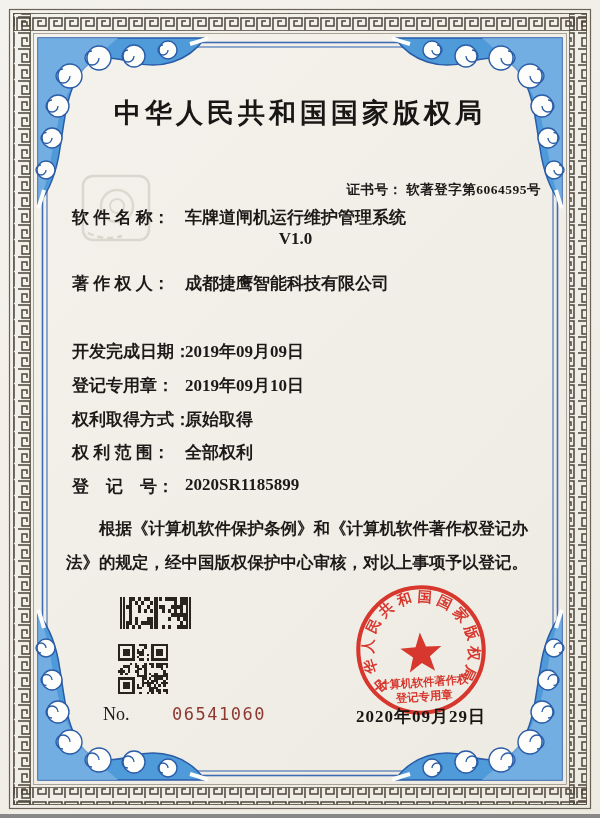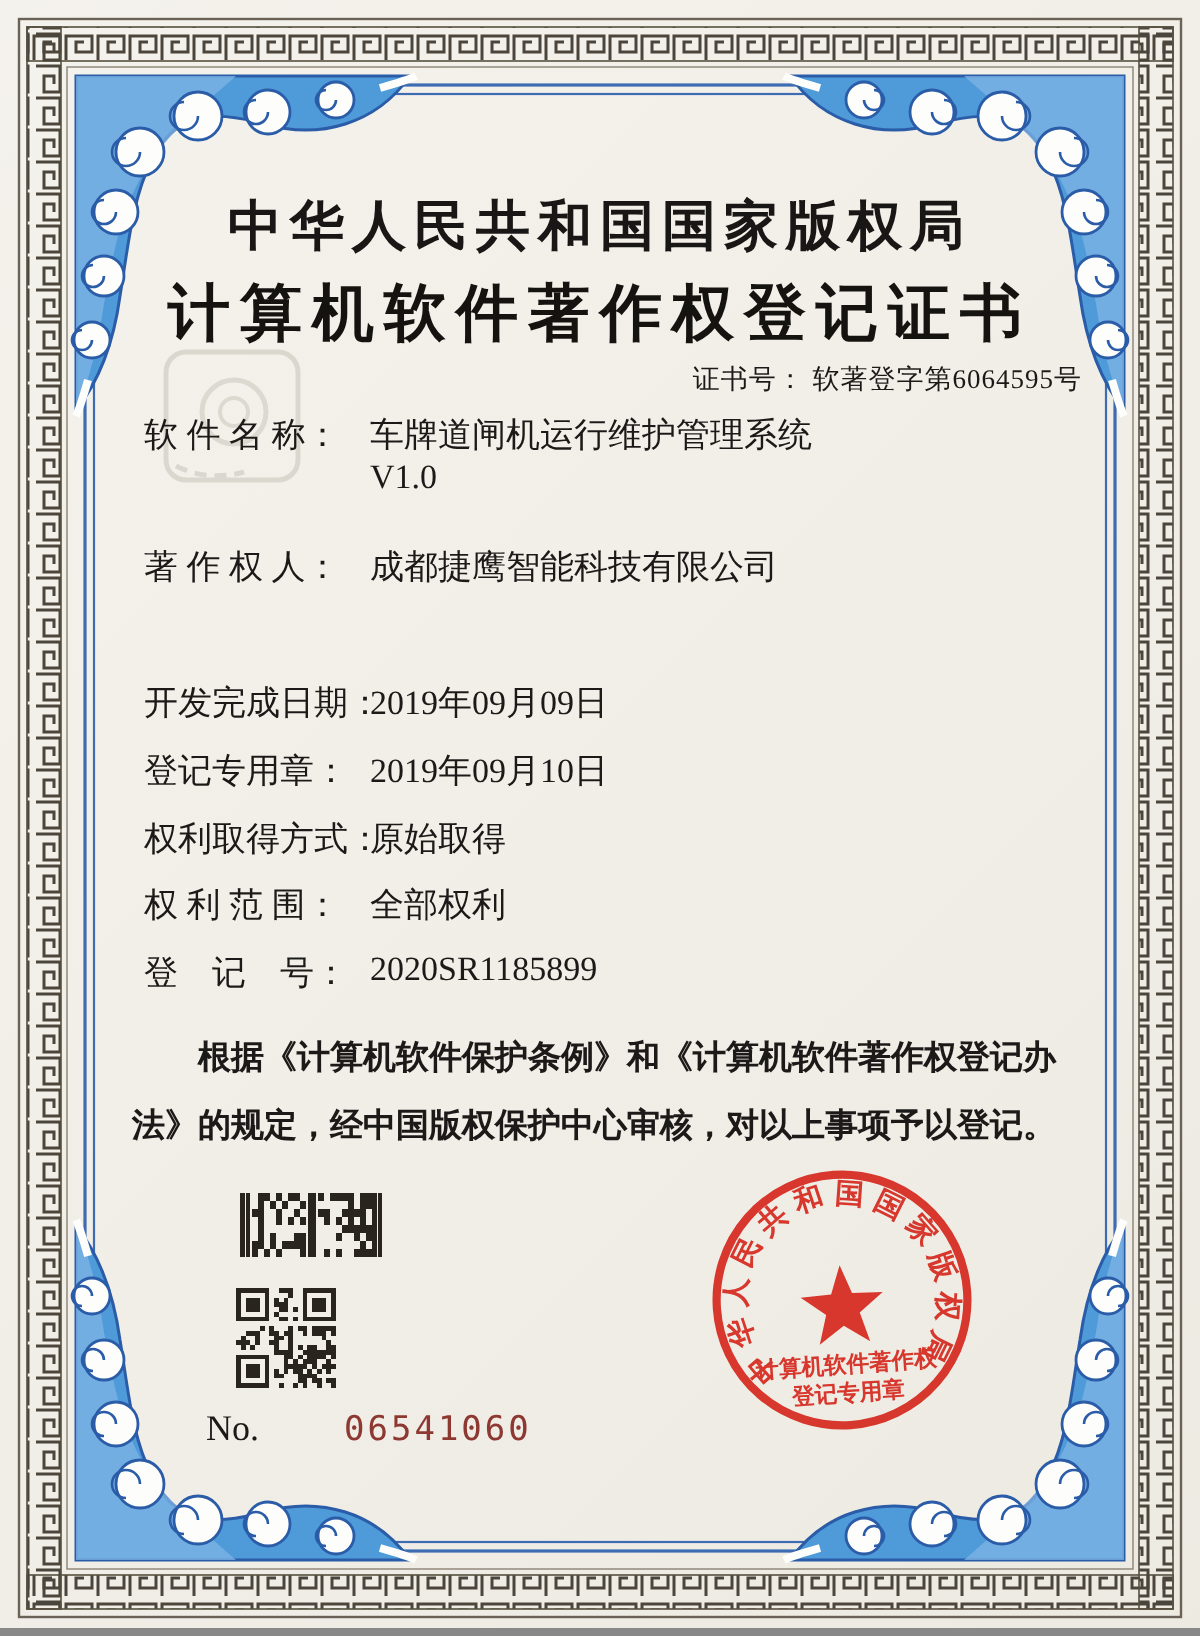--- a/index.html
+++ b/index.html
@@ -7,24 +7,24 @@
     position:relative;width:600px;height:814px;overflow:hidden;
     background:linear-gradient(135deg,#f4f2ec 0%,#f1eee7 55%,#edeae2 100%);
     font-family:"Liberation Serif", serif;color:#1c1a18;
   }
   .abs{position:absolute;}
   .authority{position:absolute;top:95px;left:0;right:0;text-align:center;
     font-size:27px;font-weight:bold;letter-spacing:4px;color:#191715;}
   .cert-title{position:absolute;top:136px;left:0;right:0;text-align:center;
     font-size:31px;font-weight:bold;letter-spacing:5px;color:#15130f;}
   .cert-no{position:absolute;top:181px;left:0;width:541px;text-align:right;
-    font-size:13.5px;font-weight:normal;letter-spacing:.5px;}
-  .row{position:absolute;left:72px;display:flex;font-size:17px;font-weight:normal;}
+    font-size:13.5px;font-weight:bold;letter-spacing:.5px;}
+  .row{position:absolute;left:72px;display:flex;font-size:17px;font-weight:bold;}
   .row .label{width:113px;flex:0 0 113px;white-space:nowrap;}
-  .row .value{white-space:nowrap;}
+  .row .value{white-space:nowrap;text-align:center;}
   .row .value .v2{display:block;}
   .statement{position:absolute;left:66px;right:60px;top:512px;
     font-size:16.5px;font-weight:bold;line-height:34px;text-indent:2em;}
   .serial{position:absolute;left:103px;top:704px;font-size:18px;white-space:nowrap;}
   .serial .num{color:#8d3831;font-family:"DejaVu Sans Mono",monospace;
     font-size:17px;letter-spacing:1.5px;margin-left:38px;}
   .issue-date{position:absolute;left:356px;top:705px;font-size:17px;
     font-weight:bold;letter-spacing:1px;color:#181512;}
   .seal-svg{position:absolute;left:347px;top:576px;width:148px;height:148px;
     opacity:.92;transform:rotate(-4deg);}
@@ -86,21 +86,20 @@
   </svg>
 
   <svg class="emboss" width="74" height="72" viewBox="0 0 74 72">
     <rect x="3" y="3" width="66" height="64" rx="10" fill="none" stroke="#c7c3b8" stroke-width="2.5"></rect>
     <circle cx="37" cy="33" r="16" fill="none" stroke="#cbc7bc" stroke-width="2.5"></circle>
     <circle cx="37" cy="33" r="7" fill="none" stroke="#cbc7bc" stroke-width="2"></circle>
     <path d="M8,60 q16,8 34,3" fill="none" stroke="#c7c3b8" stroke-width="2.5" stroke-dasharray="6 4"></path>
   </svg>
 
   <div class="authority">中华人民共和国国家版权局</div>
-  <div class="cert-title">计算机软件著作权登记证书</div>
   <div class="cert-no">
     <span>证书号：</span>
     <span>软著登字第6064595号</span>
   </div>
 
   <div class="row" style="top:206px">
     <span class="label">软 件 名 称：</span>
     <span class="value"><span>车牌道闸机运行维护管理系统</span><span class="v2">V1.0</span></span>
   </div>
   <div class="row" style="top:272px">
@@ -358,14 +357,15 @@
     </defs>
     <circle cx="72" cy="72" r="61" fill="none" stroke="#d5281e" stroke-width="4"></circle>
     <text font-size="14" font-weight="bold" fill="#d5281e">
       <textPath href="#sealArc" startOffset="0" textLength="216">中华人民共和国国家版权局</textPath>
     </text>
     <polygon fill="#d5281e" points="72,55 77.1,69.0 92.0,69.5 80.2,78.7 84.3,93.0 72,84.6 59.7,93.0 63.8,78.7 52.0,69.5 66.9,69.0"></polygon>
     <text x="72" y="107" text-anchor="middle" font-size="11" font-weight="bold" fill="#d5281e">计算机软件著作权</text>
     <text x="72" y="121" text-anchor="middle" font-size="11" font-weight="bold" fill="#d5281e">登记专用章</text>
   </svg>
 
+  <div class="issue-date">2020年09月29日</div>
 
 </div>
 
 </body></html>

